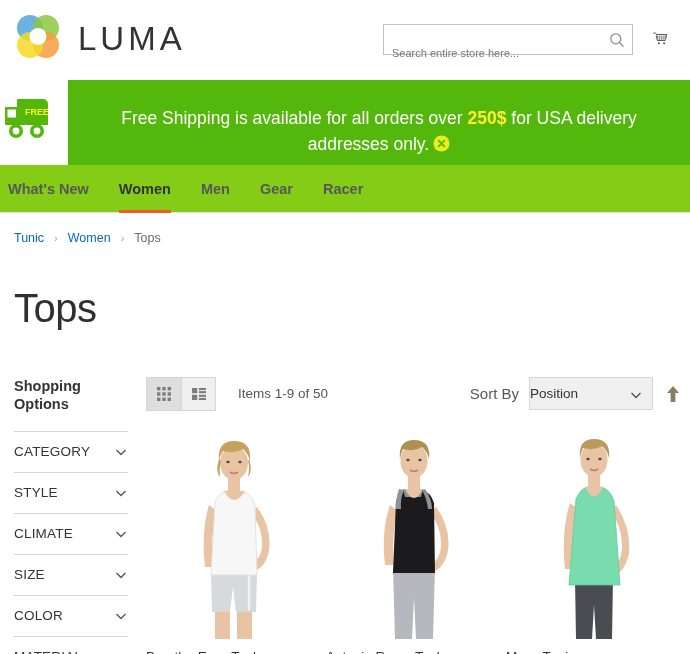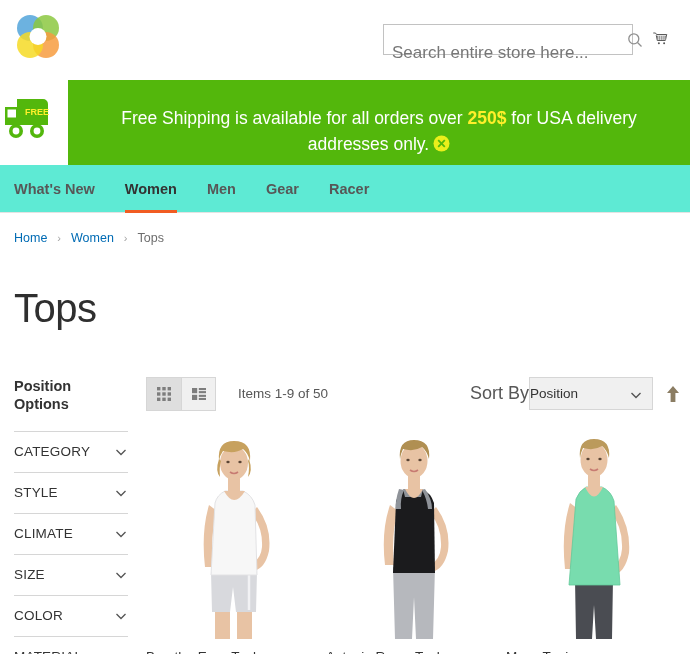--- a/index.html
+++ b/index.html
@@ -42,21 +42,21 @@
     width: 250px; height: 31px;
     border: 1px solid #c2c2c2;
     background: #fff;
     display: flex; align-items: center;
   }
   .search-input {
     border: none; outline: none;
     flex: 1 1 auto;
     height: 29px;
     padding: 0 8px;
-    font-size: 17px;
+    font-size: 11px;
     color: #575757;
     background: transparent;
     font-family: "Liberation Sans", sans-serif;
     margin-top: 26px;
   }
   .search-input::placeholder { color: #777; }
   .search-btn {
     width: 30px; height: 29px;
     display: flex; align-items: center; justify-content: center;
     background: transparent; border: none; cursor: pointer;
@@ -101,24 +101,24 @@
   .banner-close {
     display: inline-block;
     vertical-align: middle;
     margin-left: 4px;
   }
 
   
   .nav {
     position: relative;
     height: 48px;
-    background: #5eead4;
+    background: #84cc16;
     border-bottom: 1px solid #e3e3e3;
     display: flex; align-items: center;
-    padding-left: 14px;
+    padding-left: 8px;
   }
   .nav-item {
     position: relative;
     font-size: 14.5px;
     color: #575757;
     font-weight: bold;
     padding: 0 15px;
     height: 48px;
     display: flex; align-items: center;
     cursor: pointer;
@@ -206,21 +206,21 @@
     border: none;
   }
   .view-btn.active { background: #dedede; }
   .view-btn + .view-btn { border-left: 1px solid #d6d6d6; }
   .items-count {
     margin-left: 22px;
     font-size: 13.5px;
     color: #575757;
   }
   .sort-area { margin-left: auto; display: flex; align-items: center; }
-  .sort-label { font-size: 18px; color: #575757; margin-right: 0; }
+  .sort-label { font-size: 15px; color: #575757; margin-right: 10px; }
   .sort-select {
     position: relative;
     width: 124px; height: 33px;
     background: #f0f0f0;
     border: 1px solid #d6d6d6;
     display: flex; align-items: center;
     padding-left: 0;
     font-size: 13.5px;
     color: #333;
     cursor: pointer;
@@ -269,20 +269,21 @@
     <div class="logo-wrap">
       <svg class="logo-mark" viewBox="0 0 52 52">
         <g opacity="0.85">
           <circle cx="18" cy="16" r="13" fill="#3f9ad6" opacity="0.9"></circle>
           <circle cx="34" cy="16" r="13" fill="#78be20" opacity="0.85"></circle>
           <circle cx="34" cy="33" r="13" fill="#f68b1f" opacity="0.85"></circle>
           <circle cx="18" cy="33" r="13" fill="#f4d400" opacity="0.85"></circle>
         </g>
         <circle cx="26" cy="24.5" r="8.5" fill="#ffffff"></circle>
       </svg>
+      <span class="logo-text">LUMA</span>
     </div>
 
     <div class="search-wrap">
       <input class="search-input" type="text" placeholder="Search entire store here..." style="">
       <button class="search-btn">
         <svg width="16" height="16" viewBox="0 0 16 16">
           <circle cx="6.8" cy="6.8" r="5" fill="none" stroke="#8f8f8f" stroke-width="1.3"></circle>
           <line x1="10.5" y1="10.5" x2="14.5" y2="14.5" stroke="#8f8f8f" stroke-width="1.3"></line>
         </svg>
       </button>
@@ -327,33 +328,33 @@
 
   <div class="nav">
     <div class="nav-item">What's New</div>
     <div class="nav-item active">Women</div>
     <div class="nav-item">Men</div>
     <div class="nav-item">Gear</div>
     <div class="nav-item">Racer</div>
   </div>
 
   <div class="crumbs">
-    <span class="crumb-link">Home</span>
+    <span class="crumb-link">Tunic</span>
     <span class="crumb-sep">›</span>
     <span class="crumb-link">Women</span>
     <span class="crumb-sep">›</span>
     <span class="crumb-current">Tops</span>
   </div>
 
   <h1 class="page-title">Tops</h1>
 
   <div class="main">
 
     <div class="sidebar">
-      <div class="sidebar-title">Position Options</div>
+      <div class="sidebar-title">Shopping Options</div>
 
       <div class="filter">
         <span class="filter-label">CATEGORY</span>
         <svg class="chev" viewBox="0 0 14 14">
             <polyline points="2.5,5 7,9.5 11.5,5" fill="none" stroke="#545454" stroke-width="1.3"></polyline>
           </svg>
       </div>
 
       <div class="filter">
         <span class="filter-label">STYLE</span>

